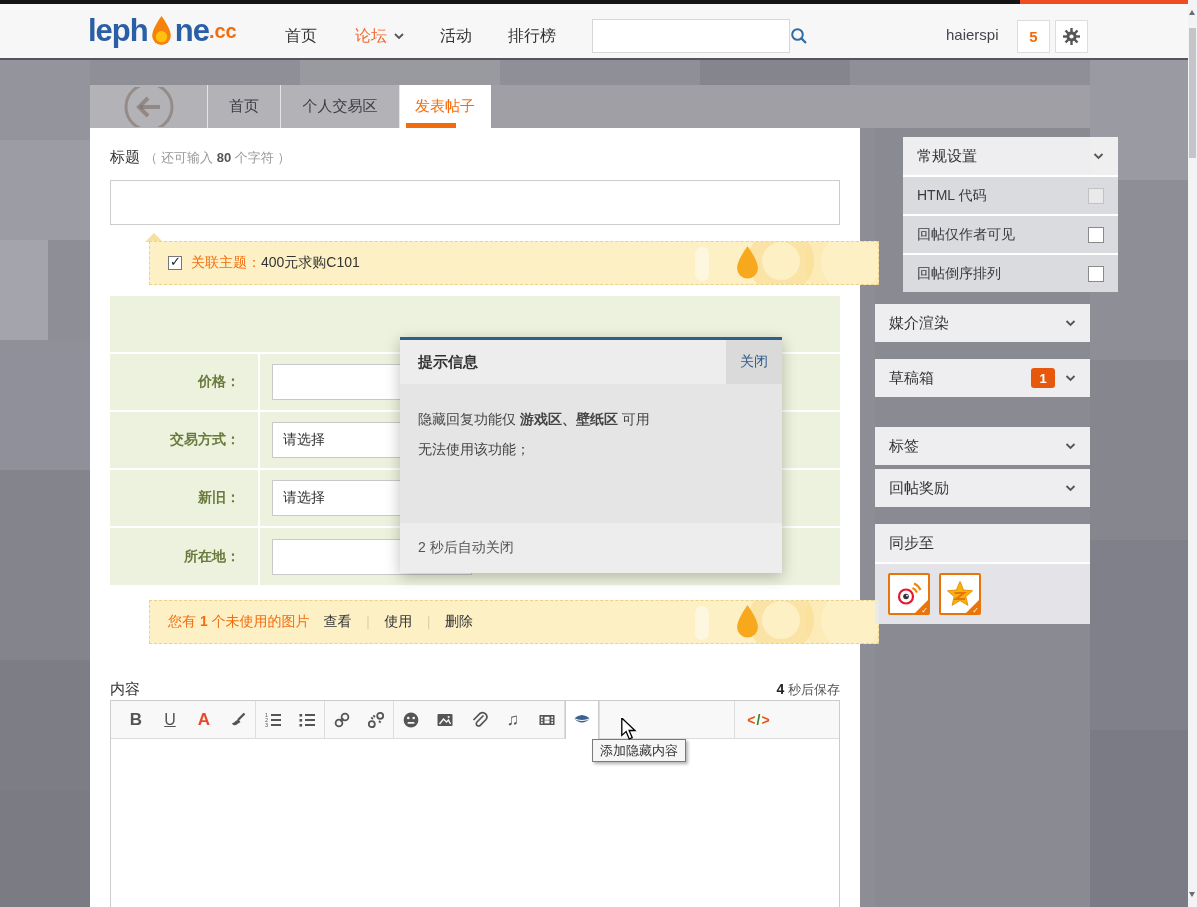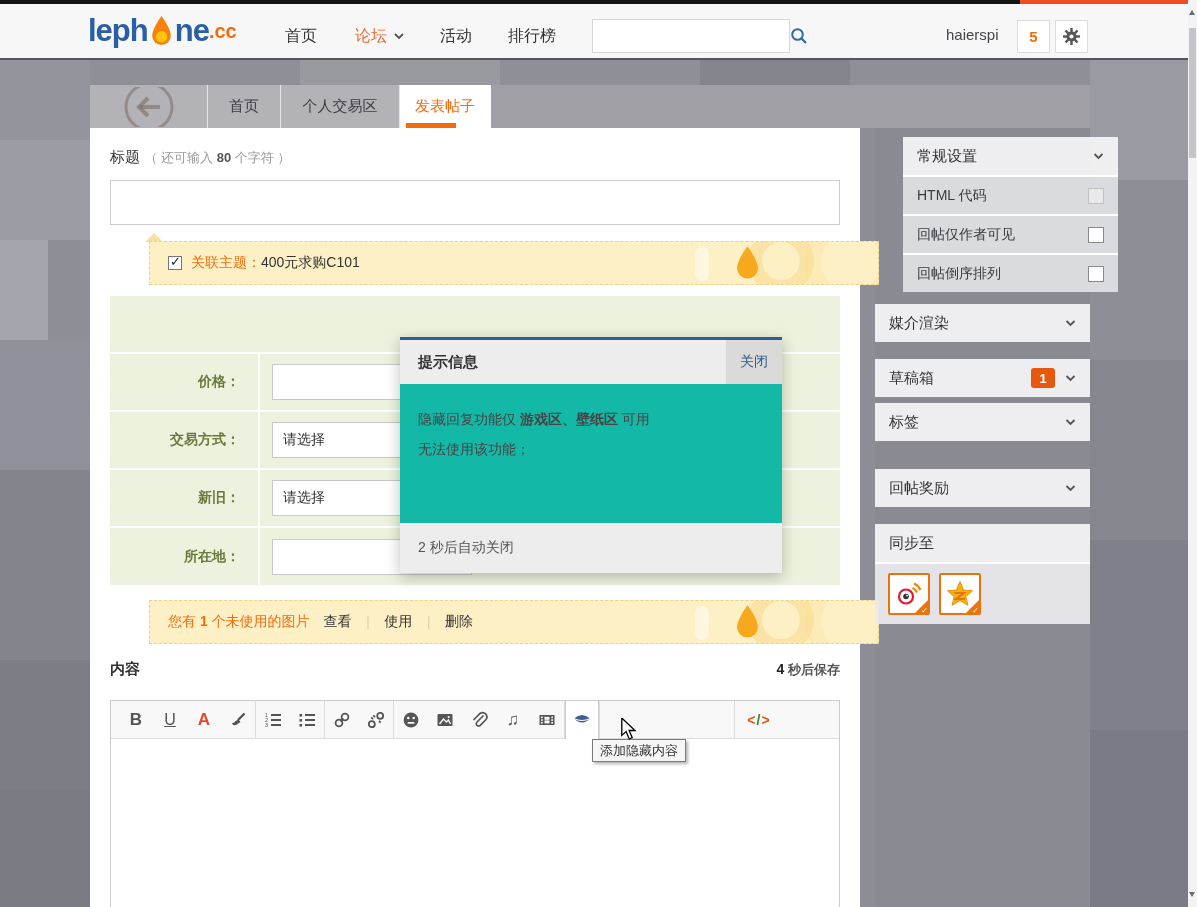--- a/index.html
+++ b/index.html
@@ -65,28 +65,28 @@
   
   .gform { position:absolute; left:20px; top:168px; width:730px; height:289px; background:#edf2de; }
   .grow { display:flex; align-items:center; height:58px; border-bottom:2px solid #fff; }
   .grow:last-child { border-bottom:none; height:57px; }
   .glabel { width:150px; height:100%; display:flex; align-items:center; justify-content:flex-end; padding-right:18px; border-right:2px solid #fff; font-size:14px; font-weight:bold; color:#697a3c; flex:none; }
   .gctl { margin-left:12px; }
   .fake-select { height:36px; background:#fff; border:1px solid #c9c9c9; display:flex; align-items:center; justify-content:space-between; padding:0 10px; font-size:14px; color:#333; cursor:pointer; }
   .fake-input { height:36px; background:#fff; border:1px solid #c9c9c9; font-size:14px; padding:0 8px; outline:none; }
 
   
-  .dialog { position:absolute; left:310px; top:209px; width:382px; height:236px; background:#14b8a6; border-top:3px solid #315f8c; box-shadow:0 4px 14px rgba(0,0,0,0.25); z-index:50; }
+  .dialog { position:absolute; left:310px; top:209px; width:382px; height:236px; background:#e5e5e5; border-top:3px solid #315f8c; box-shadow:0 4px 14px rgba(0,0,0,0.25); z-index:50; }
   .dlg-head { position:relative; height:44px; background:#ededee; display:flex; align-items:center; padding-left:18px; font-size:15px; font-weight:bold; color:#333; }
   .dlg-close { position:absolute; right:0; top:0; width:56px; height:44px; background:#dadada; border:none; color:#2d5c8d; font-size:14px; cursor:pointer; font-family:inherit; }
   .dlg-body { padding:20px 18px; font-size:14px; color:#444; line-height:30px; }
   .dlg-foot { position:absolute; left:0; bottom:0; width:100%; height:50px; background:#ededee; display:flex; align-items:center; padding-left:18px; font-size:14px; color:#555; }
 
   
-  .content-row { position:absolute; left:20px; top:532px; width:730px; display:flex; justify-content:space-between; align-items:center;font-weight:bold; }
+  .content-row { position:absolute; left:20px; top:552px; width:730px; display:flex; justify-content:space-between; align-items:center; }
   .autosave { font-size:13px; color:#555; }
   .autosave b { color:#222; font-size:14px; }
   .editor { position:absolute; left:20px; top:572px; width:730px; height:207px; border:1px solid #ccc; border-bottom:none; background:#fff; }
   .etoolbar { display:flex; align-items:center; height:38px; background:#f8f8f8; border-bottom:1px solid #ddd; padding-left:8px; }
   .tb { width:34px; height:38px; display:flex; align-items:center; justify-content:center; cursor:pointer; color:#555; }
   .tb-sep { width:1px; height:38px; background:#ddd; flex:none; }
   .tb-spacer { width:134px; height:38px; }
   .tb.bold { font-weight:bold; font-size:17px; }
   .tb.underl { font-size:16px; text-decoration:underline; }
   .tb.fcolor { font-weight:bold; font-size:17px; color:#e64a2e; }
@@ -492,21 +492,21 @@
         <span class="grow-sp"></span>
       <span class="badge">1</span>
       <span>
           <svg width="11" height="7" viewBox="0 0 10 7">
             <polyline points="1,1 5,5 9,1" fill="none" stroke="#555" stroke-width="1.8"></polyline>
           </svg>
         </span>
     </div>
   </section>
 
-  <section class="sp" style="top:270px;">
+  <section class="sp" style="top:294px;">
     <div class="sp-h">
       <span>标签</span>
         <span class="grow-sp"></span>
       <span>
           <svg width="11" height="7" viewBox="0 0 10 7">
             <polyline points="1,1 5,5 9,1" fill="none" stroke="#555" stroke-width="1.8"></polyline>
           </svg>
         </span>
     </div>
   </section>

